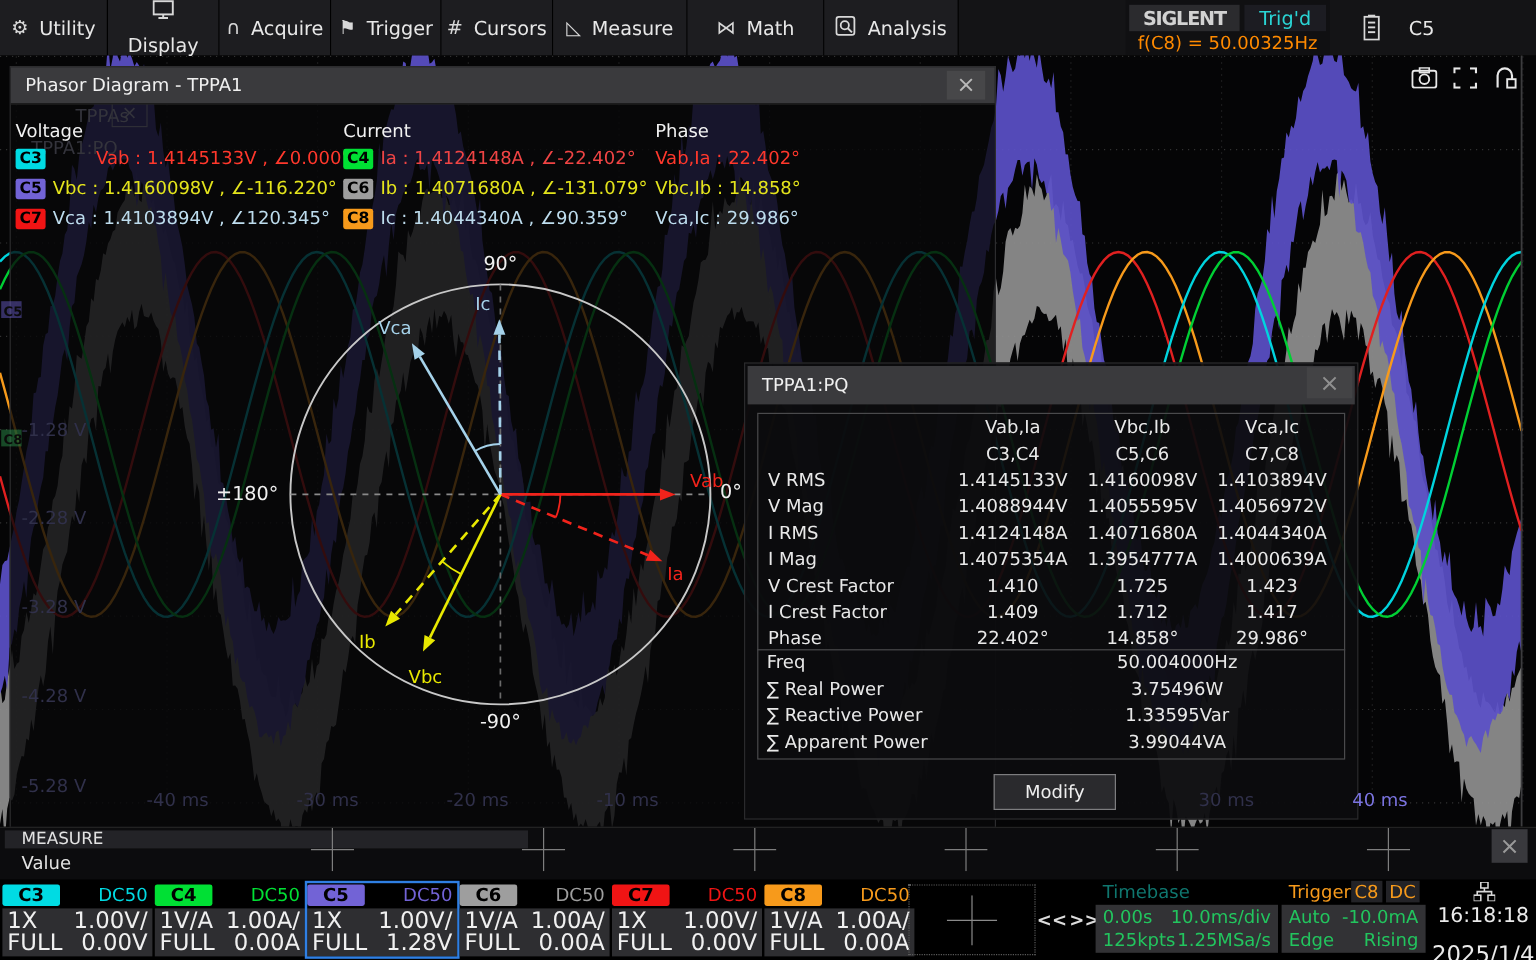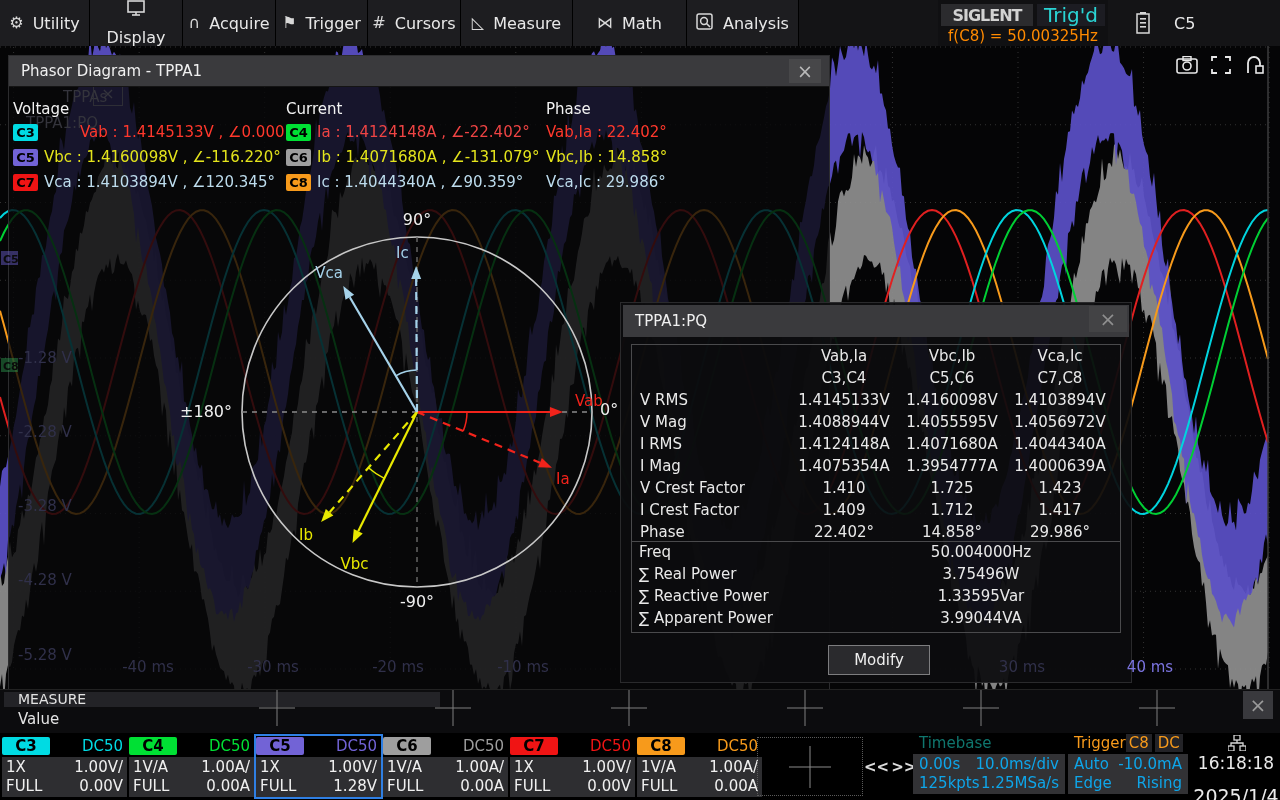--- a/index.html
+++ b/index.html
@@ -4,21 +4,21 @@
 <style>
   html,body{margin:0;padding:0;background:#000;font-family:"DejaVu Sans","Liberation Sans",sans-serif;}
   #screen{position:relative;width:1280px;height:800px;overflow:hidden;background:#060607;}
   .abs{position:absolute;}
   
   #menubar{position:absolute;left:0;top:0;width:1280px;height:46px;background:#141416;display:flex;align-items:stretch;z-index:7;}
   .menu-item{display:flex;align-items:center;justify-content:center;gap:9px;border-right:1px solid #000;background:#1d1d20;color:#e8e8e8;font-size:16px;box-sizing:border-box;cursor:default;}
   .menu-icon{font-size:16px;color:#d8d8d8;line-height:1;}
   #siglent-block{position:absolute;left:938px;top:0;width:170px;height:46px;background:#101012;}
   #siglent-logo{position:absolute;left:3px;top:4px;width:92px;height:22px;background:#2b2b2e;color:#d2d2d2;font-weight:bold;font-size:16px;letter-spacing:-1px;display:flex;align-items:center;justify-content:center;}
-  #trig-status{position:absolute;left:99px;top:4px;width:68px;height:22px;background:#1c1c22;color:#2ad4d4;font-size:20px;display:flex;align-items:center;justify-content:center;}
+  #trig-status{position:absolute;left:99px;top:4px;width:68px;height:22px;background:#1c1c22;color:#2ad4d4;font-size:16px;display:flex;align-items:center;justify-content:center;}
   #freq-readout{position:absolute;left:0px;top:27px;width:170px;height:18px;color:#ff8a00;font-size:15px;display:flex;align-items:center;justify-content:center;}
   #battery-area{position:absolute;left:1122px;top:0;width:158px;height:46px;display:flex;align-items:center;gap:20px;padding-left:10px;box-sizing:border-box;color:#e8e8e8;font-size:16px;}
   
   #phasor-window{position:absolute;left:8px;top:55px;width:822px;height:635px;background:rgba(7,7,9,0.80);border:1px solid #2c2c2e;box-sizing:border-box;z-index:2;}
   #phasor-titlebar{position:absolute;left:0;top:0;width:100%;height:30px;background:#3a3a3d;border-bottom:1px solid #141414;display:flex;align-items:center;}
   #phasor-title{color:#f0f0f0;font-size:15px;padding-left:12px;}
   .win-close{position:absolute;right:8px;top:3px;width:32px;height:24px;background:#474749;color:#b9b9b9;font-size:19px;display:flex;align-items:center;justify-content:center;cursor:default;}
   .remnant{color:#34343c;font-size:15px;}
   .readings-head{color:#f2f2f2;font-size:15px;}
   .reading-row{position:absolute;display:flex;align-items:center;font-size:15px;white-space:nowrap;}
@@ -45,24 +45,24 @@
   #measure-bar{position:absolute;left:4px;top:2px;width:436px;height:15px;background:#232327;}
   #measure-title{position:absolute;left:18px;top:1px;color:#e3e3e3;font-size:14px;}
   #measure-value-label{position:absolute;left:18px;top:20px;color:#e3e3e3;font-size:15px;}
   #measure-close{position:absolute;right:7px;top:1px;width:30px;height:28px;background:#39393d;color:#9a9a9a;font-size:20px;display:flex;align-items:center;justify-content:center;}
   
   #bottom-bar{position:absolute;left:0;top:733px;width:1280px;height:67px;background:#000;z-index:5;}
   .ch-block{position:absolute;top:3px;width:125px;height:61px;box-sizing:border-box;cursor:default;}
   .ch-top{height:20px;display:flex;align-items:center;justify-content:space-between;}
   .ch-badge{width:48px;height:18px;border-radius:2px;color:#000;font-weight:bold;font-size:15px;display:flex;align-items:center;justify-content:center;}
   .ch-coupling{font-size:15px;padding-right:4px;}
-  .ch-body{margin-top:1px;height:40px;background:#2e2e31;color:#f0f0f0;font-size:15px;display:flex;flex-direction:column;justify-content:space-evenly;padding:0 4px;box-sizing:border-box;}
+  .ch-body{margin-top:1px;height:40px;background:#2e2e31;color:#f0f0f0;font-size:19px;display:flex;flex-direction:column;justify-content:space-evenly;padding:0 4px;box-sizing:border-box;}
   .ch-line{display:flex;justify-content:space-between;line-height:1;}
   .info-block-title{font-size:15px;color:#0f766e;padding:1px 6px;height:20px;display:flex;align-items:center;justify-content:space-between;box-sizing:border-box;}
-  .info-rows{background:#323235;color:#0ea5e9;font-size:15px;height:40px;margin-top:1px;display:flex;flex-direction:column;justify-content:space-evenly;padding:0 6px;box-sizing:border-box;}
+  .info-rows{background:#323235;color:#22c55e;font-size:15px;height:40px;margin-top:1px;display:flex;flex-direction:column;justify-content:space-evenly;padding:0 6px;box-sizing:border-box;}
   #dotted-zone{position:absolute;left:757px;top:4px;width:106px;height:59px;border:1px dotted #5a5a5a;box-sizing:border-box;display:flex;align-items:center;justify-content:center;}
   #scroll-btns{position:absolute;left:864px;top:0;height:67px;display:flex;align-items:center;gap:2px;color:#dcdcdc;font-size:15px;font-weight:bold;}
   #clock-block{position:absolute;left:1192px;top:0;width:88px;height:67px;color:#eaeaea;text-align:center;}
   #clock-time{font-size:17px;margin-top:20px;}
   #clock-date{font-size:19px;margin-top:12px;}
 </style>
 </head>
 <body>
 
 <div id="screen">

